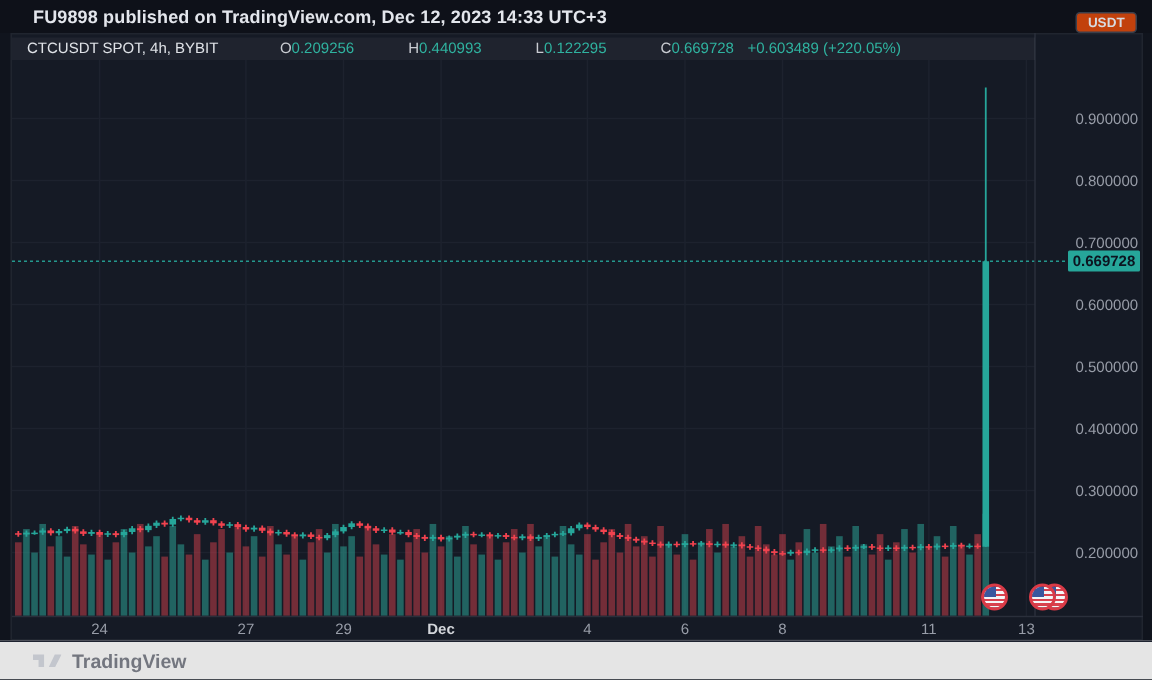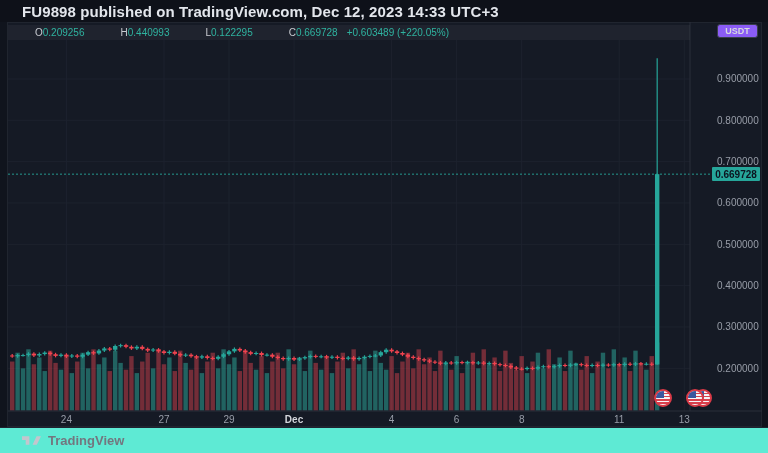--- a/index.html
+++ b/index.html
@@ -7,60 +7,60 @@
     width:768px;height:453px;position:relative;overflow:hidden;
     background:#10141d;
     font-family:"Liberation Sans","DejaVu Sans",sans-serif;
     -webkit-font-smoothing:antialiased;
   }
   .topbar{
     position:absolute;left:0;top:0;width:768px;height:22px;
     background:#0e1119;display:flex;align-items:center;
   }
   .topbar .pub{
-    margin-left:22px;font-size:15px;font-weight:bold;color:#e3e6ec;letter-spacing:.1px;
+    margin-left:22px;font-size:12px;font-weight:bold;color:#e3e6ec;letter-spacing:.1px;
   }
   .chart-block{
     position:absolute;left:7px;top:22px;width:755px;height:405px;
     background:#151a25;border:1px solid #20252f;box-sizing:border-box;
   }
   #chart-svg{position:absolute;left:0;top:0;}
   .legend{
     position:absolute;left:8px;top:25px;width:682px;height:15px;
     background:rgba(255,255,255,0.045);
     display:flex;align-items:center;font-size:10px;color:#d6d9de;
     white-space:nowrap;
   }
   .legend .sym{margin-left:10px;margin-right:14px;color:#dfe2e7;}
   .legend .grp{margin-right:9px;padding-left:27px;}
   .legend .lbl{color:#c9ccd2;}
   .legend .val{color:#2fb3a0;}
   .legend .chg{color:#2fb3a0;}
   .usdt-btn{
-    position:absolute;left:717px;top:24px;width:41px;height:14px;
-    background:#8b5cf6;border:1px solid #3a3f4b;border-radius:3px;
+    position:absolute;left:717px;top:8px;width:41px;height:14px;
+    background:#c2410c;border:1px solid #3a3f4b;border-radius:3px;
     color:#d7dae0;font-size:9px;font-weight:bold;
     display:flex;align-items:center;justify-content:center;box-sizing:border-box;
   }
   .price-label{
     position:absolute;left:712px;top:167px;width:48px;height:14px;
     background:#26a69a;color:#0c1420;font-size:10px;font-weight:bold;
     display:flex;align-items:center;justify-content:center;border-radius:1px;
   }
   .flag{
     position:absolute;box-sizing:border-box;width:18px;height:18px;border-radius:50%;
     border:2px solid #d93a47;overflow:hidden;
     background:repeating-linear-gradient(#f4f5f7 0 1.6px,#d8414e 1.6px 3.2px);
   }
   .flag::after{
     content:"";position:absolute;left:0;top:0;width:8px;height:7px;background:#3a579e;
   }
   .bottombar{
     position:absolute;left:0;top:427px;width:768px;height:26px;
-    background:#5eead4;border-top:1px solid #1e2330;box-sizing:border-box;
+    background:#e5e5e5;border-top:1px solid #1e2330;box-sizing:border-box;
     display:flex;align-items:center;
   }
   .tv-logo{margin-left:22px;display:flex;align-items:center;}
   .tv-name{margin-left:7px;font-size:13px;font-weight:bold;color:#73767f;}
 </style>
 </head>
 <body>
 
 <div class="topbar">
   <span class="pub">FU9898 published on TradingView.com, Dec 12, 2023 14:33 UTC+3</span>
@@ -462,20 +462,21 @@
     <text x="229" y="422.5" fill="#989da8" font-size="10" font-weight="normal" text-anchor="middle" font-family="Liberation Sans, sans-serif">29</text>
     <text x="294.03999999999996" y="422.5" fill="#d2d5da" font-size="10" font-weight="bold" text-anchor="middle" font-family="Liberation Sans, sans-serif">Dec</text>
     <text x="391.59999999999997" y="422.5" fill="#989da8" font-size="10" font-weight="normal" text-anchor="middle" font-family="Liberation Sans, sans-serif">4</text>
     <text x="456.64" y="422.5" fill="#989da8" font-size="10" font-weight="normal" text-anchor="middle" font-family="Liberation Sans, sans-serif">6</text>
     <text x="521.6800000000001" y="422.5" fill="#989da8" font-size="10" font-weight="normal" text-anchor="middle" font-family="Liberation Sans, sans-serif">8</text>
     <text x="619.24" y="422.5" fill="#989da8" font-size="10" font-weight="normal" text-anchor="middle" font-family="Liberation Sans, sans-serif">11</text>
     <text x="684.2800000000001" y="422.5" fill="#989da8" font-size="10" font-weight="normal" text-anchor="middle" font-family="Liberation Sans, sans-serif">13</text>
   </svg>
 
 <div class="legend">
+  <span class="sym">CTCUSDT SPOT, 4h, BYBIT</span>
   <span class="grp"><span class="lbl">O</span><span class="val">0.209256</span></span>
   <span class="grp"><span class="lbl">H</span><span class="val">0.440993</span></span>
   <span class="grp"><span class="lbl">L</span><span class="val">0.122295</span></span>
   <span class="grp"><span class="lbl">C</span><span class="val">0.669728</span></span>
   <span class="chg">+0.603489 (+220.05%)</span>
 </div>
 
 <div class="usdt-btn">USDT</div>
 
 <div class="price-label" style="top: 167.161px;">0.669728</div>

